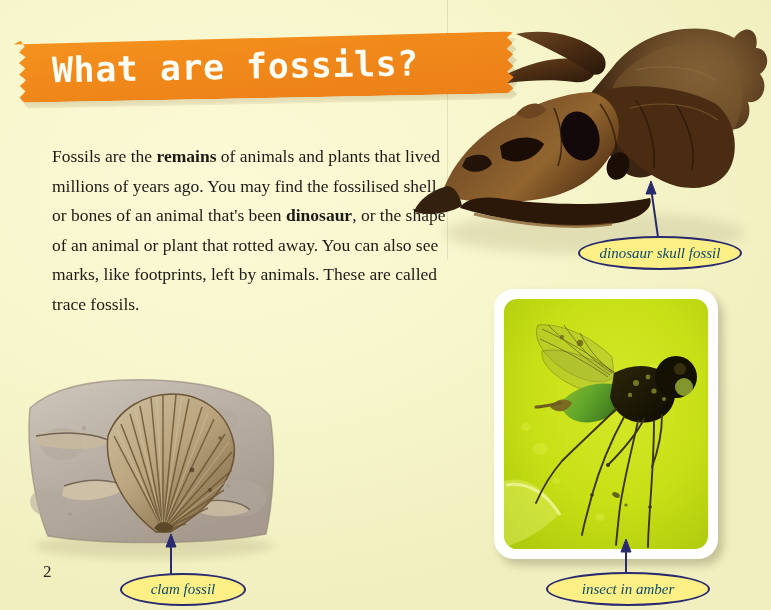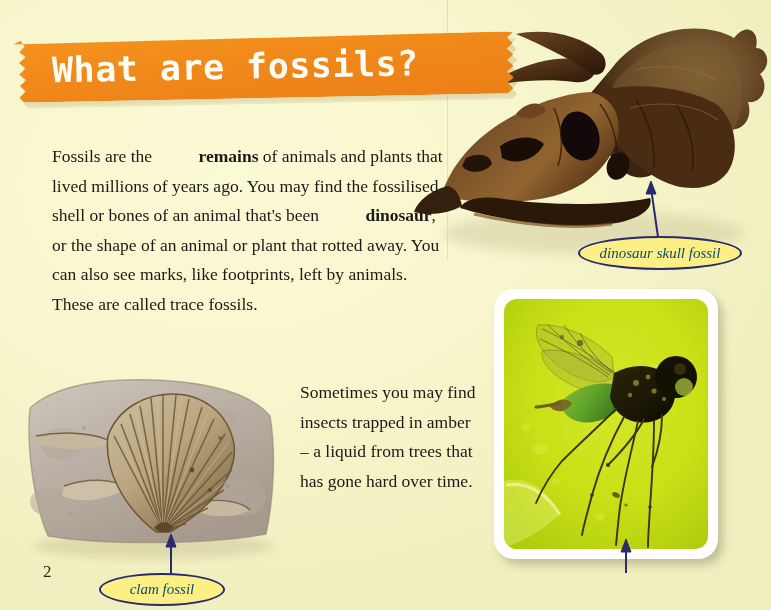--- a/index.html
+++ b/index.html
@@ -89,21 +89,21 @@
   
   .body-text {
     position: absolute;
     left: 52px;
     top: 142px;
     width: 400px;
     font-size: 17.5px;
     line-height: 29.5px;
     color: #1c1a16;
   }
-  .body-text b { font-weight: bold; margin-left: 42px; }
+  .body-text b { font-weight: bold; }
 
   .amber-text {
     position: absolute;
     left: 300px;
     top: 378px;
     width: 180px;
     font-size: 17.5px;
     line-height: 29.5px;
     color: #1c1a16;
   }
@@ -145,21 +145,21 @@
     justify-content: center;
     background: #fbef86;
     border: 2px solid #2a2a6e;
     border-radius: 50%;
     color: #0c4a6e;
     font-size: 15px;
     font-style: italic;
     white-space: nowrap;
   }
   .callout-dinosaur { left: 578px; top: 236px; width: 160px; height: 30px; }
-  .callout-clam     { left: 99px; top: 573px; width: 122px; height: 29px; align-items: center; }
+  .callout-clam     { left: 120px; top: 573px; width: 122px; height: 29px; align-items: center; }
   .callout-insect   { left: 546px; top: 572px; width: 160px; height: 30px; }
 
   .leader {
     position: absolute;
     stroke: #2a2a6e;
     fill: none;
   }
 </style>
 </head>
 <body>
@@ -254,21 +254,20 @@
   <div class="banner-wrap">
     <div class="banner-shadow"></div>
     <div class="banner"></div>
     <div class="banner-title">What are fossils?</div>
   </div>
 
   <div class="body-text">
     <span>Fossils are the </span><b>remains</b><span> of animals and plants that lived millions of years ago. You may find the fossilised shell or bones of an animal that's been </span><b>dinosaur</b><span>, or the shape of an animal or plant that rotted away. You can also see marks, like footprints, left by animals. These are called trace fossils.</span>
   </div>
 
-  <div class="amber-text">Sometimes you may find insects trapped in amber – a liquid from trees that has gone hard over time.</div>
 
   <div class="page-number">2</div>
 
   <div class="photo clam">
     <svg width="272" height="190" viewBox="0 0 272 190">
       <defs>
         <linearGradient id="rockGrad" x1="0%" y1="0%" x2="60%" y2="100%">
           <stop offset="0%" stop-color="#cfc7bd"></stop>
           <stop offset="40%" stop-color="#bdb3a8"></stop>
           <stop offset="100%" stop-color="#a69a8e"></stop>
@@ -452,14 +451,17 @@
     <line x1="626" y1="573" x2="626" y2="547" stroke="#2a2a6e" stroke-width="2"></line>
     <polygon points="626,539 621,552 631,552" fill="#2a2a6e"></polygon>
   </svg>
 
   <div class="callout callout-dinosaur">
     <span>dinosaur skull fossil</span>
   </div>
   <div class="callout callout-clam">
     <span>clam fossil</span>
   </div>
+  <div class="callout callout-insect">
+    <span>insect in amber</span>
+  </div>
 
 </div>
 
 </body></html>

